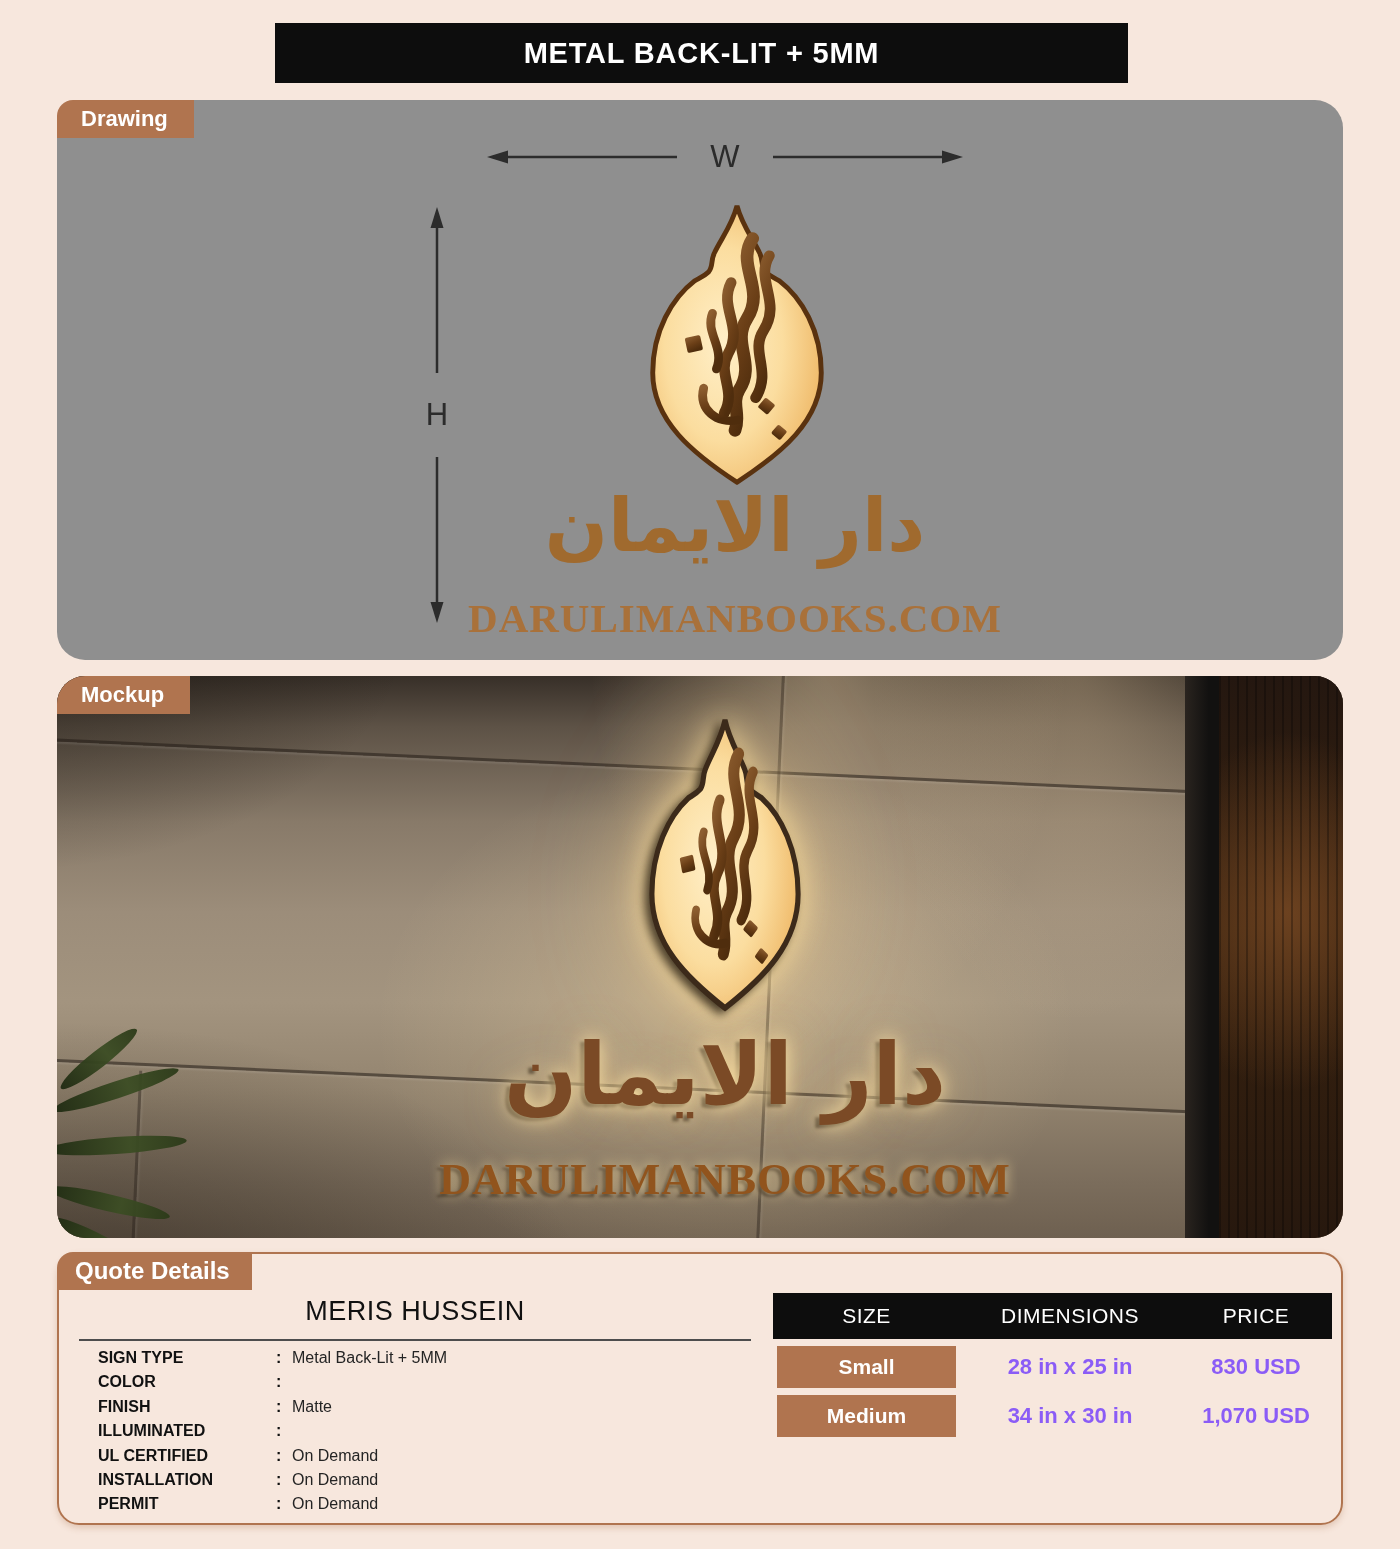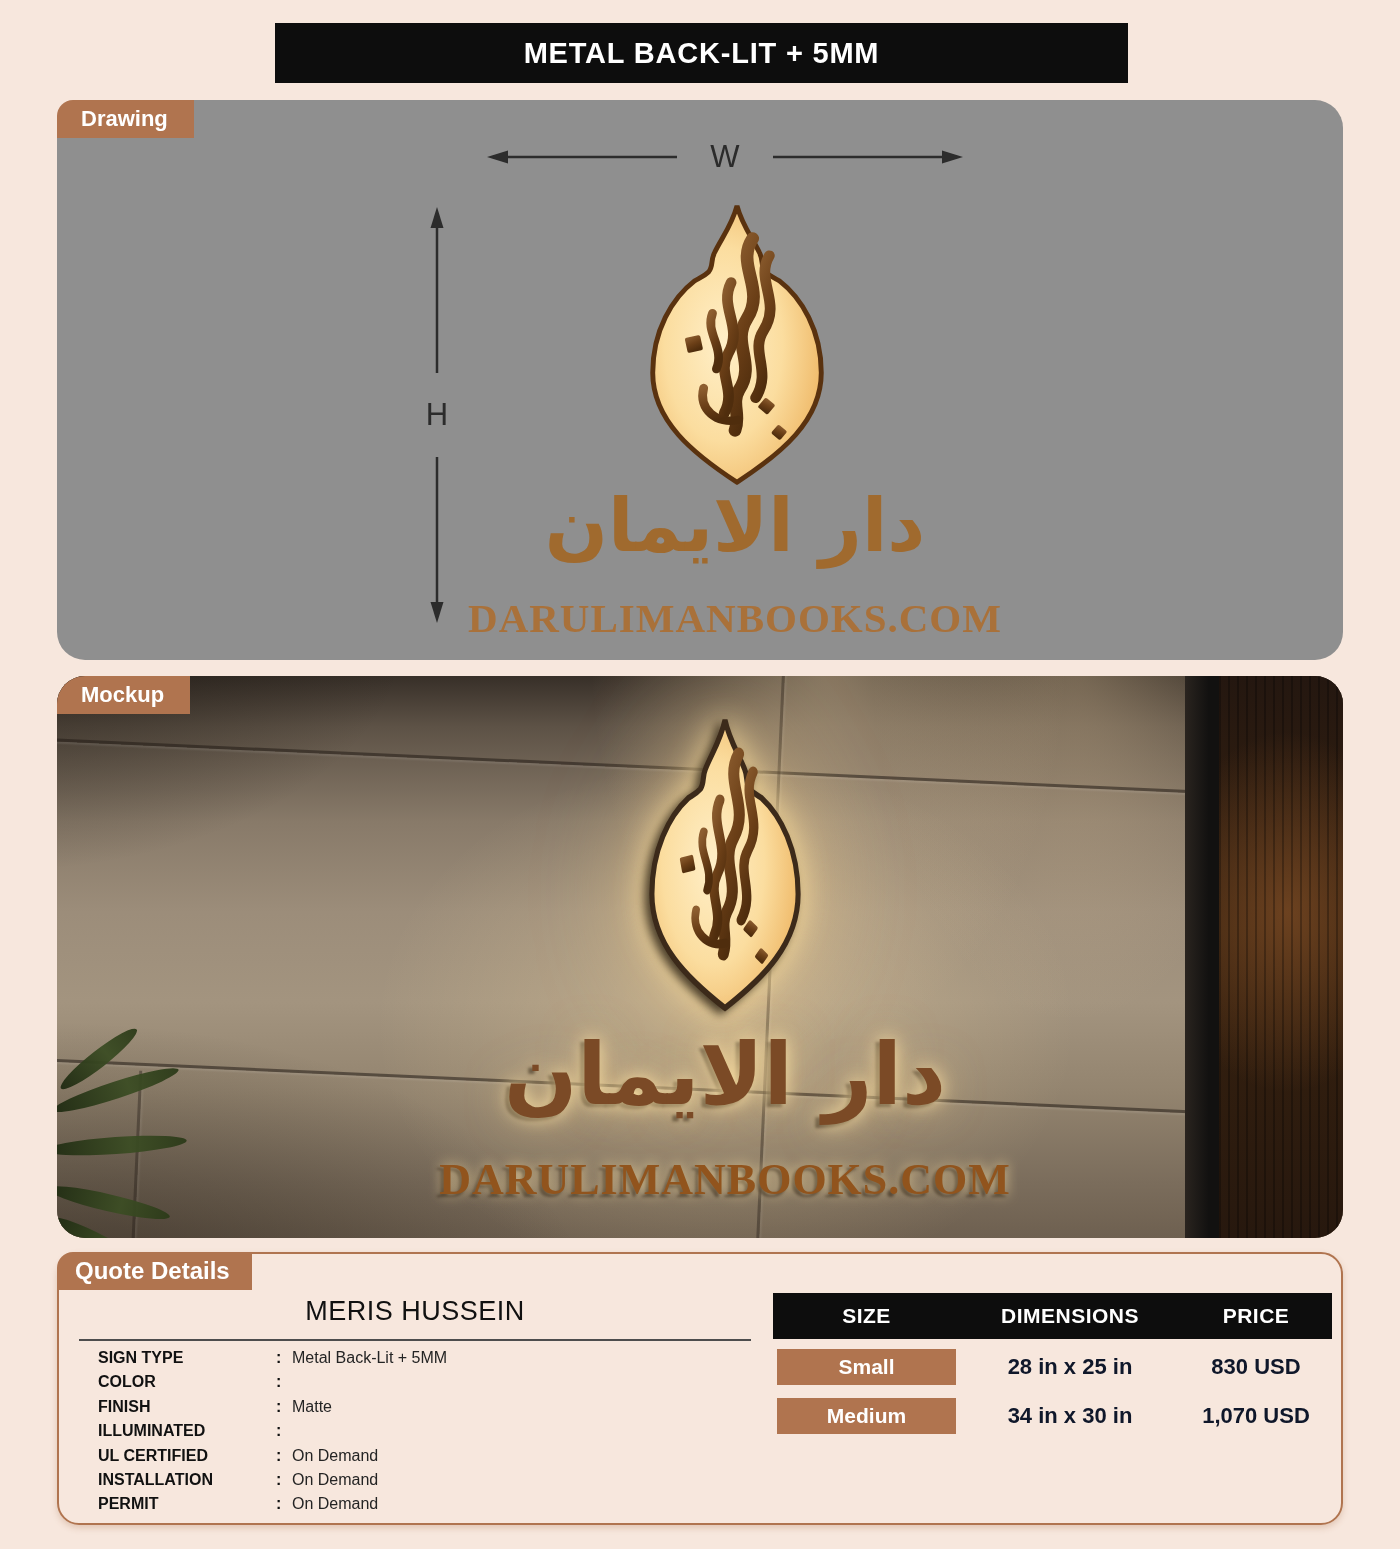--- a/index.html
+++ b/index.html
@@ -95,26 +95,26 @@
     font-size:27px;font-weight:400;letter-spacing:.5px;color:#111;}
   .name-divider{position:absolute;left:20px;top:85px;width:672px;height:2px;background:#4d4d4d;}
   .specs{position:absolute;left:15px;top:92px;width:690px;}
   .spec-row{display:grid;grid-template-columns:178px 16px auto;line-height:24.4px;font-size:16px;color:#242424;margin-left:24px;}
   .spec-label{font-weight:800;color:#111;}
   .spec-sep{font-weight:800;color:#111;}
 
   .pricing{position:absolute;left:714px;top:39px;width:559px;}
   .grid3{display:grid;grid-template-columns:187px 220px 152px;align-items:center;}
   .pricing-header{height:46px;background:var(--black-bar);color:#fff;}
-  .pricing-header div{text-align:center;font-weight:700;font-size:21px;letter-spacing:.5px;}
+  .pricing-header div{text-align:center;font-weight:400;font-size:21px;letter-spacing:.5px;}
   .pricing-row{height:42px;margin-top:7px;}
   .pricing-row:first-of-type{margin-top:9px;}
-  .size-badge{margin:0 4px 0 4px;height:36px;background:var(--accent-brown);color:#fff;
+  .size-badge{margin:0 4px 0 4px;height:42px;background:var(--accent-brown);color:#fff;
     display:flex;align-items:center;justify-content:center;font-weight:800;font-size:21px;}
-  .cell-val{text-align:center;font-weight:800;font-size:22px;color:#0f172a;}
+  .cell-val{text-align:center;font-weight:800;font-size:22px;color:#8b5cf6;}
 </style>
 </head>
 <body>
 
 <div class="page">
 
   <div class="title-bar">
     <span>METAL BACK-LIT + 5MM</span>
   </div>
 

